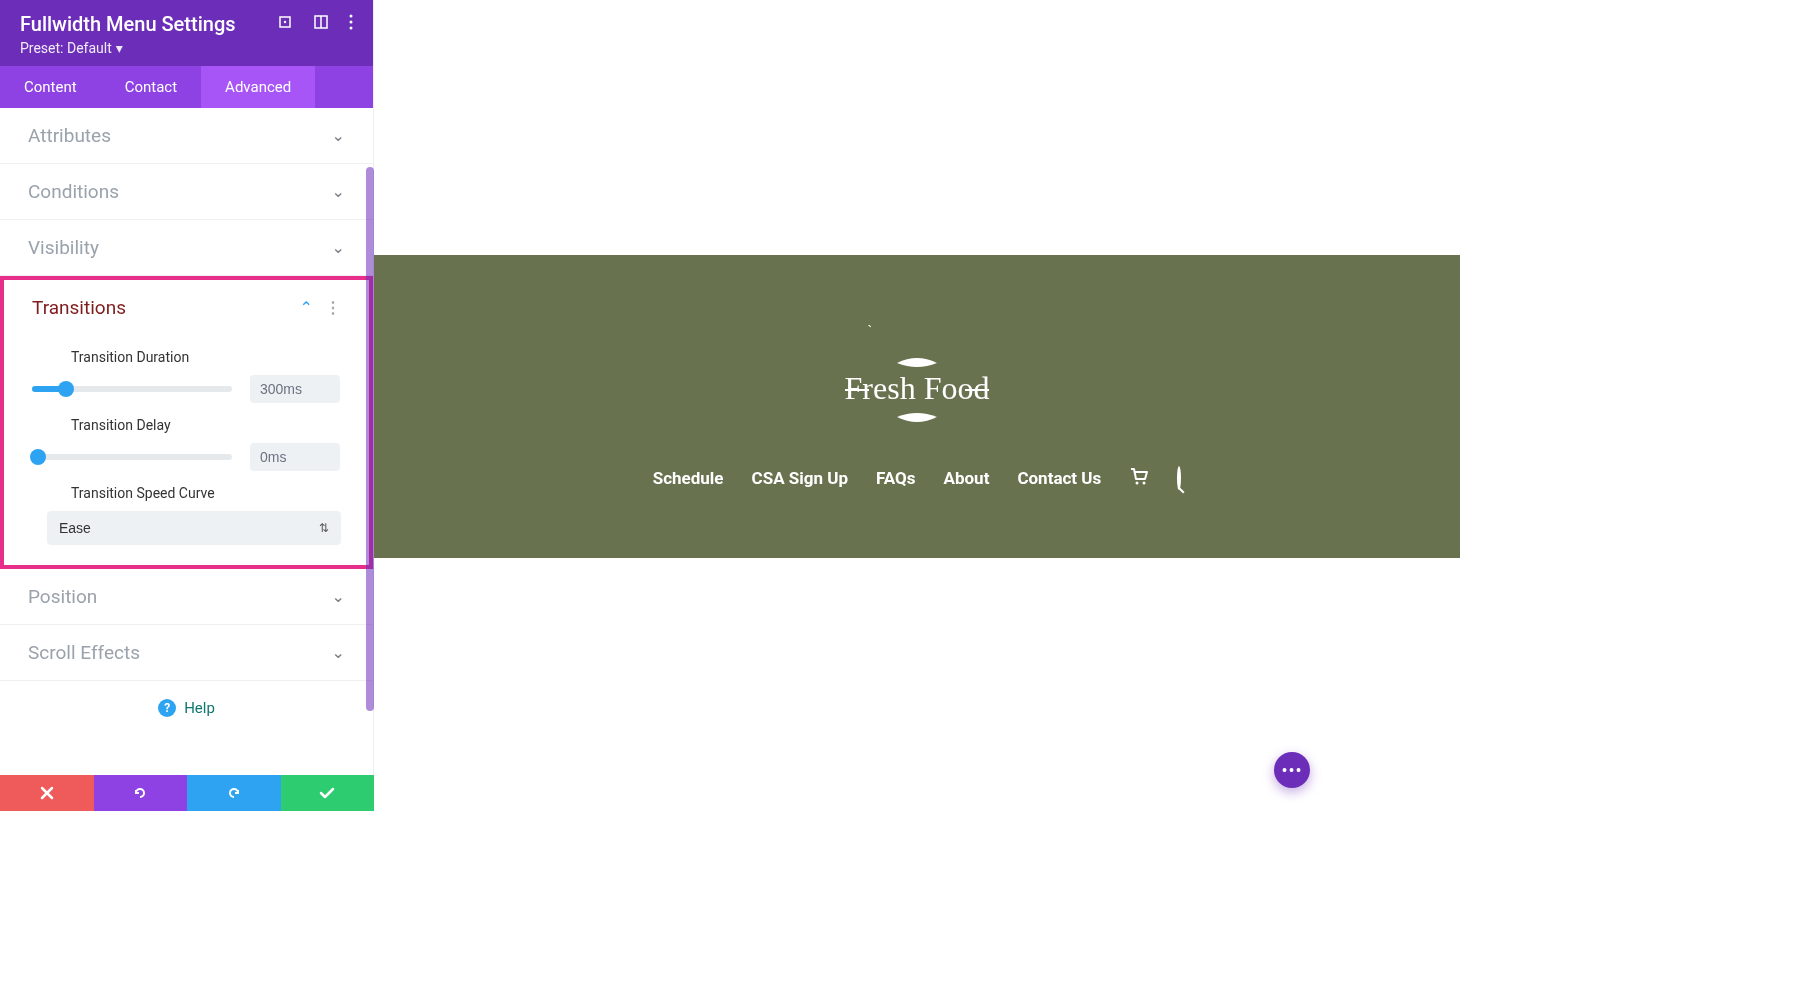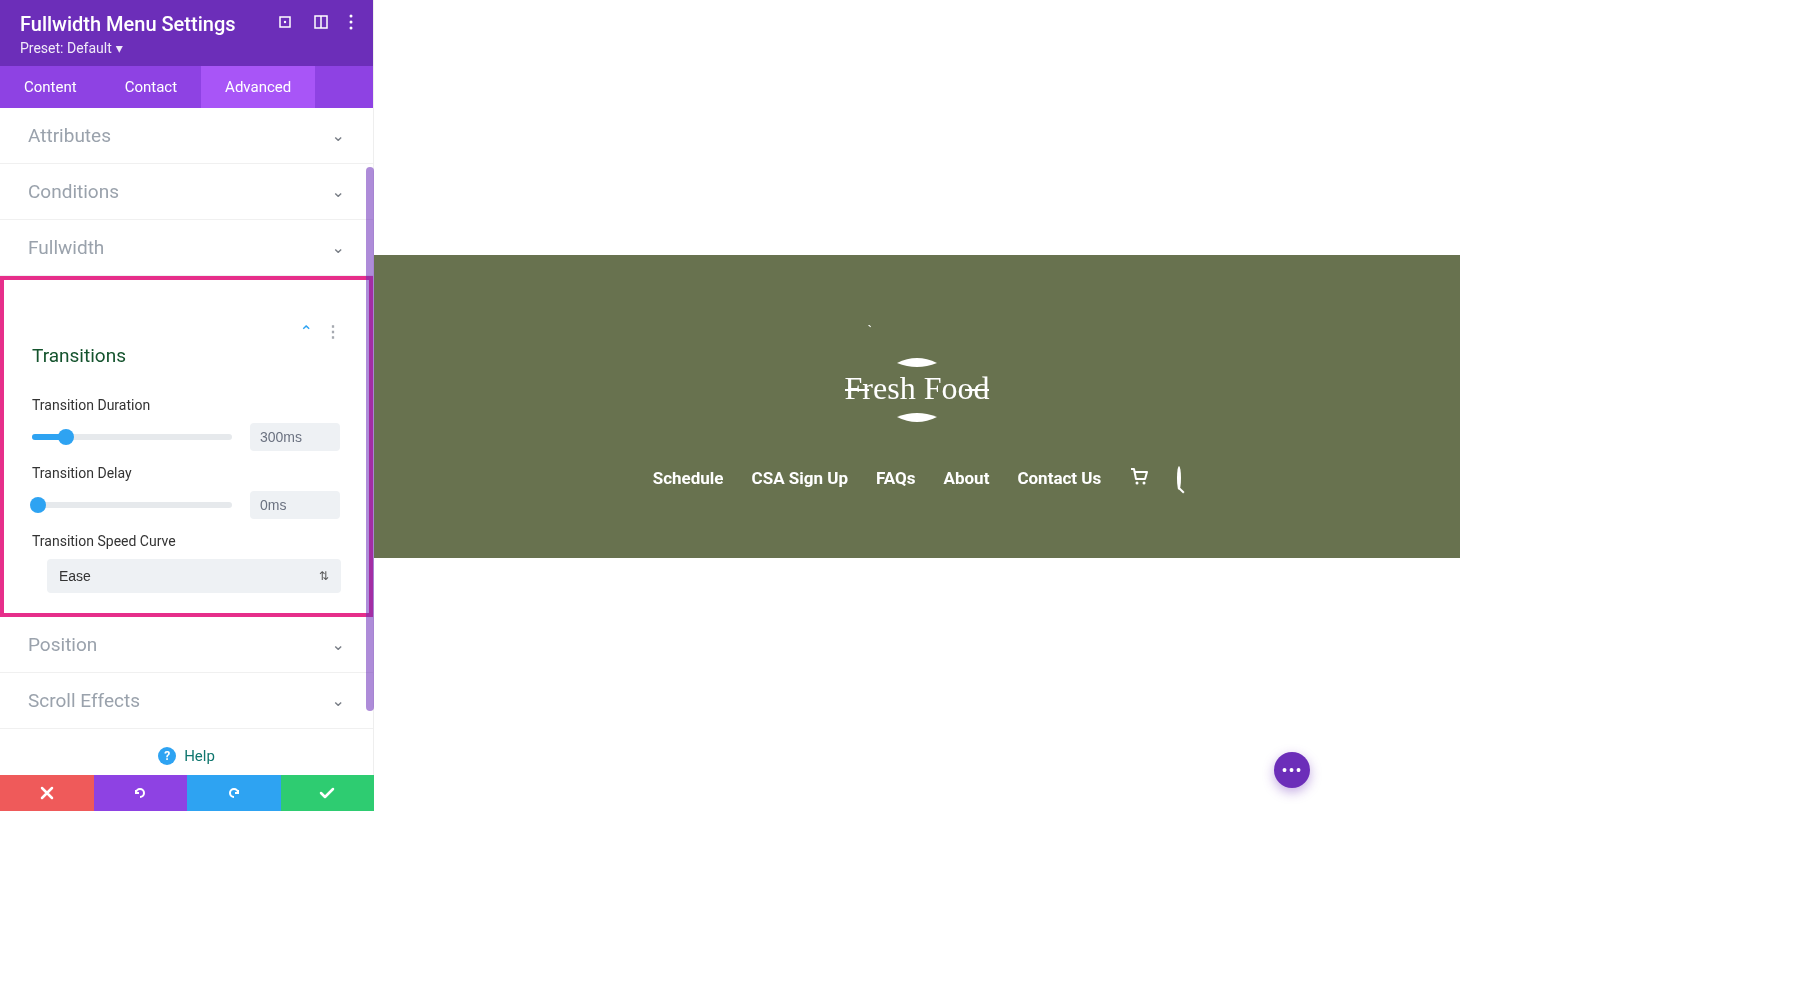--- a/index.html
+++ b/index.html
@@ -15,27 +15,27 @@
   .panel-icons span { cursor: pointer; }
   .panel-preset { font-size: 14px; margin-top: 4px; color: rgba(255,255,255,0.9); display: flex; align-items: center; gap: 4px; }
 
   .tabs { display: flex; background: #8e42e3; }
   .tab { flex: 0 0 auto; padding: 12px 24px; color: #fff; font-size: 15px; cursor: pointer; }
   .tab.active { background: #a855f7; }
 
   .sections { flex: 1; overflow: auto; position: relative; }
   .section-row { display: flex; align-items: center; justify-content: space-between; padding: 16px 28px; border-bottom: 1px solid #f0f0f0; cursor: pointer; }
   .section-row h3 { font-size: 19px; font-weight: 400; color: #9aa2ac; }
-  .section-row.open h3 { color: #14532d; margin-top: 48px; }
+  .section-row.open h3 { color: #7f1d1d; }
   .chev { color: #7a7f87; }
 
   .highlight-box { border: 4px solid #e62e8a; margin: 0; }
 
   .trans-body { padding: 0 28px 20px; }
-  .field-label { font-size: 14px; color: #333; margin-top: 14px; margin-bottom: 10px; }
+  .field-label { font-size: 14px; color: #333; margin-top: 14px; margin-bottom: 10px; margin-left: 39px; }
   .slider-row { display: flex; align-items: center; gap: 18px; }
   .slider { position: relative; width: 200px; height: 6px; background: #e6e9ec; border-radius: 3px; }
   .slider .track-fill { position: absolute; height: 6px; background: #2ea3f2; border-radius: 3px; left: 0; }
   .slider .thumb { position: absolute; top: 50%; transform: translate(-50%,-50%); width: 16px; height: 16px; border-radius: 50%; background: #2ea3f2; }
   .slider-input { background: #eef1f4; border: none; border-radius: 4px; padding: 6px 10px; font-size: 14px; color: #6b7280; width: 90px; }
   .select-wrap { position: relative; margin-left: 15px; }
   .select { width: 100%; background: #eef1f4; border: none; border-radius: 4px; padding: 9px 12px; font-size: 14px; color: #333; appearance: none; }
   .select-wrap::after { content: "⇅"; position: absolute; right: 12px; top: 50%; transform: translateY(-50%); color: #555; font-size: 12px; }
 
   .section-more { color: #a5a9b0; font-weight: 700; }
@@ -111,21 +111,21 @@
     <div class="sections">
       <div class="section-row">
         <h3>Attributes</h3>
         <span class="chev">⌄</span>
       </div>
       <div class="section-row">
         <h3>Conditions</h3>
         <span class="chev">⌄</span>
       </div>
       <div class="section-row">
-        <h3>Fullwidth</h3>
+        <h3>Visibility</h3>
         <span class="chev">⌄</span>
       </div>
 
       <div class="highlight-box">
         <div class="section-row open" style="border-bottom:none;">
           <h3>Transitions</h3>
           <div style="display:flex;gap:12px;align-items:center;">
             <span class="chev" style="color:#2ea3f2;">⌃</span>
             <span class="section-more">⋮</span>
           </div>

